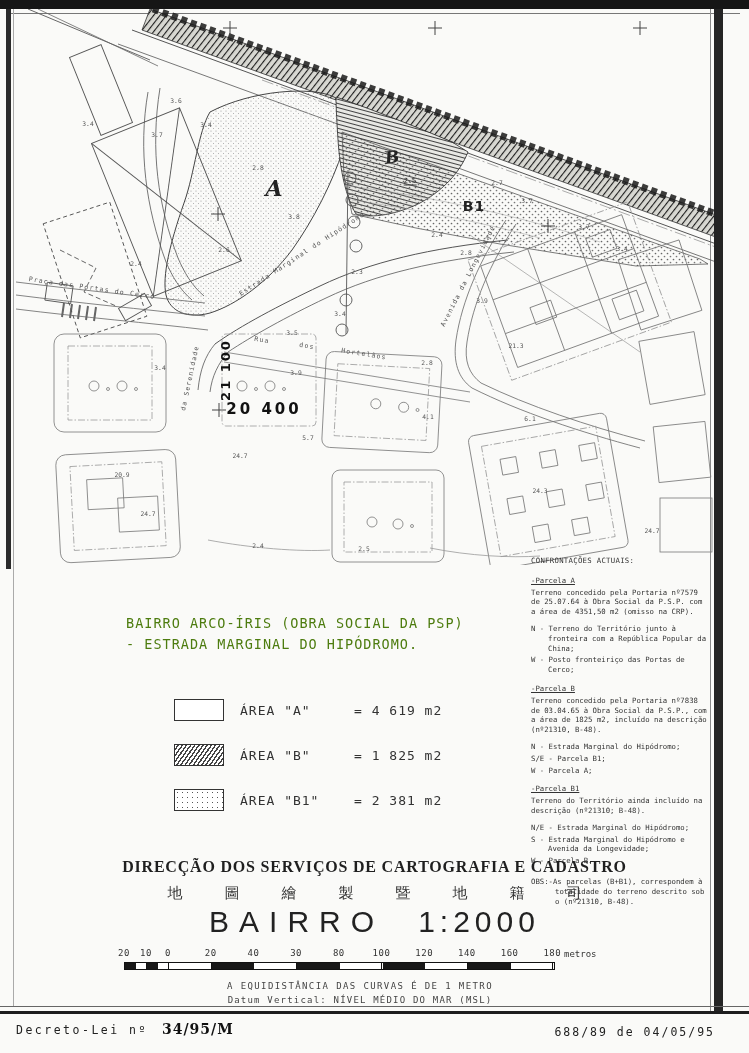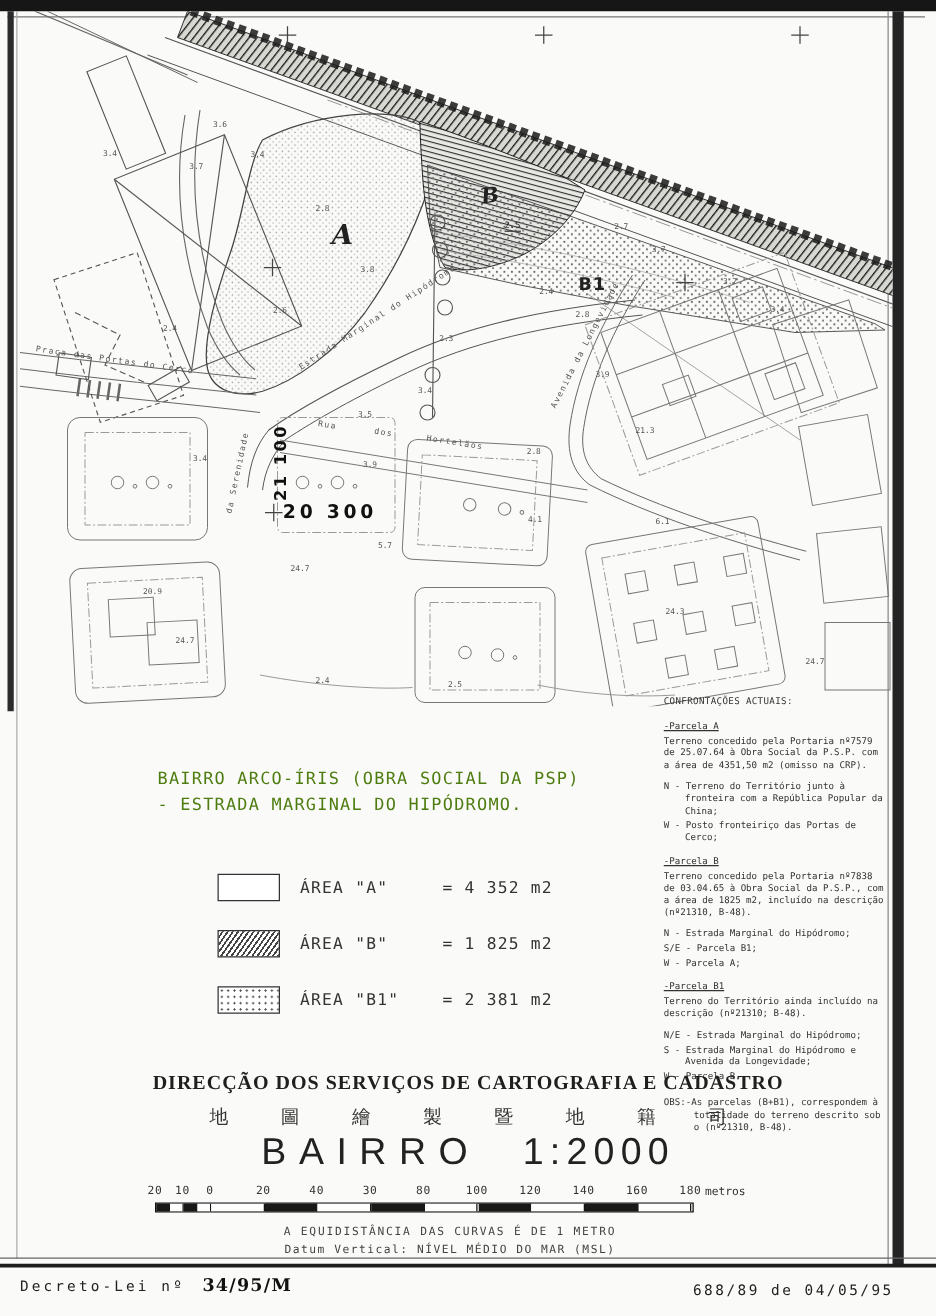--- a/index.html
+++ b/index.html
@@ -14,21 +14,21 @@
   .right-band{position:absolute;left:714px;top:9px;width:9px;height:1003px;background:#242424;}
   .bot-line1{position:absolute;left:0;top:1006px;width:749px;height:1px;background:#666;}
   .bot-line2{position:absolute;left:0;top:1011px;width:749px;height:3px;background:#1e1e1e;}
 
   .map-wrap{position:absolute;left:0;top:0;width:749px;height:565px;}
   .map-wrap svg{position:absolute;left:0;top:0;}
   .overlay{position:absolute;left:0;top:0;width:749px;height:565px;}
   .mlabel{position:absolute;white-space:nowrap;}
   .areaA{font:italic 700 22px "DejaVu Serif",serif;color:#222;}
   .areaB{font:italic 600 17px "DejaVu Serif",serif;color:#222;}
-  .areaB1{font:600 14px "DejaVu Sans",sans-serif;color:#222;letter-spacing:1px;margin-top:22px;}
+  .areaB1{font:600 14px "DejaVu Sans",sans-serif;color:#222;letter-spacing:1px;}
   .coord{font:700 13px "DejaVu Sans",sans-serif;letter-spacing:2px;color:#111;}
   .coord2{font:700 15px "DejaVu Sans",sans-serif;letter-spacing:3px;color:#111;}
   .street{font:400 6.5px "DejaVu Sans Mono",monospace;letter-spacing:1.2px;color:#555;}
   .spot{position:absolute;font:400 6.3px "DejaVu Sans Mono",monospace;color:#555;white-space:nowrap;}
   .spot-ul{font:400 7px "DejaVu Sans Mono",monospace;color:#333;border-bottom:1px solid #444;}
 
   .title-block{position:absolute;left:126px;top:613px;font-size:13.5px;line-height:21px;
                letter-spacing:1px;color:#4d7c0f;}
   .legend{position:absolute;left:174px;top:699px;}
   .lrow{display:flex;align-items:center;gap:16px;margin-bottom:23px;height:22px;}
@@ -244,21 +244,21 @@
           <path d="M212,410 L226,410 M219,403 L219,417"></path>
           <path d="M541,226 L555,226 M548,219 L548,233"></path>
         </g>
       </g>
     </svg>
     <div class="overlay" id="map-overlay">
         <span class="mlabel areaA" style="left: 274px; top: 188px; transform: translate(-50%, -50%) rotate(0deg);">A</span>
         <span class="mlabel areaB" style="left: 392px; top: 157px; transform: translate(-50%, -50%) rotate(-8deg);">B</span>
         <span class="mlabel areaB1" style="left: 474px; top: 206px; transform: translate(-50%, -50%) rotate(0deg);">B1</span>
         <span class="mlabel coord" style="left: 225px; top: 370px; transform: translate(-50%, -50%) rotate(-90deg);">21 100</span>
-        <span class="mlabel coord2" style="left: 264px; top: 409px; transform: translate(-50%, -50%) rotate(0deg);">20 300</span>
+        <span class="mlabel coord2" style="left: 264px; top: 409px; transform: translate(-50%, -50%) rotate(0deg);">20 400</span>
         <span class="mlabel spot-ul" style="left: 410px; top: 181px; transform: translate(-50%, -50%) rotate(0deg);">2.5</span>
         <span class="mlabel street" style="left: 302px; top: 254px; transform: translate(-50%, -50%) rotate(-33deg);">Estrada Marginal do Hipódromo</span>
         <span class="mlabel street" style="left: 92px; top: 288px; transform: translate(-50%, -50%) rotate(8deg);">Praça das Portas do Cerco</span>
         <span class="mlabel street" style="left: 262px; top: 340px; transform: translate(-50%, -50%) rotate(9deg);">Rua</span>
         <span class="mlabel street" style="left: 307px; top: 346px; transform: translate(-50%, -50%) rotate(9deg);">dos</span>
         <span class="mlabel street" style="left: 364px; top: 354px; transform: translate(-50%, -50%) rotate(9deg);">Hortelãos</span>
         <span class="mlabel street" style="left: 468px; top: 276px; transform: translate(-50%, -50%) rotate(-63deg);">Avenida da Longevidade</span>
         <span class="mlabel street" style="left: 190px; top: 378px; transform: translate(-50%, -50%) rotate(-78deg);">da Serenidade</span>
         <span class="spot" style="left: 88px; top: 123px; transform: translate(-50%, -50%);">3.4</span>
         <span class="spot" style="left: 176px; top: 100px; transform: translate(-50%, -50%);">3.6</span>
@@ -297,21 +297,21 @@
 
   <div class="title-block">
     <div>BAIRRO ARCO-ÍRIS (OBRA SOCIAL DA PSP)</div>
     <div>- ESTRADA MARGINAL DO HIPÓDROMO.</div>
   </div>
 
   <div class="legend">
     <div class="lrow">
       <span class="sw blank"></span>
       <span class="llabel">ÁREA "A"</span>
-      <span class="lvalue">= 4 352 m2</span>
+      <span class="lvalue">= 4 619 m2</span>
     </div>
     <div class="lrow">
       <span class="sw hatch"></span>
       <span class="llabel">ÁREA "B"</span>
       <span class="lvalue">= 1 825 m2</span>
     </div>
     <div class="lrow">
       <span class="sw dots"></span>
       <span class="llabel">ÁREA "B1"</span>
       <span class="lvalue">= 2 381 m2</span>

